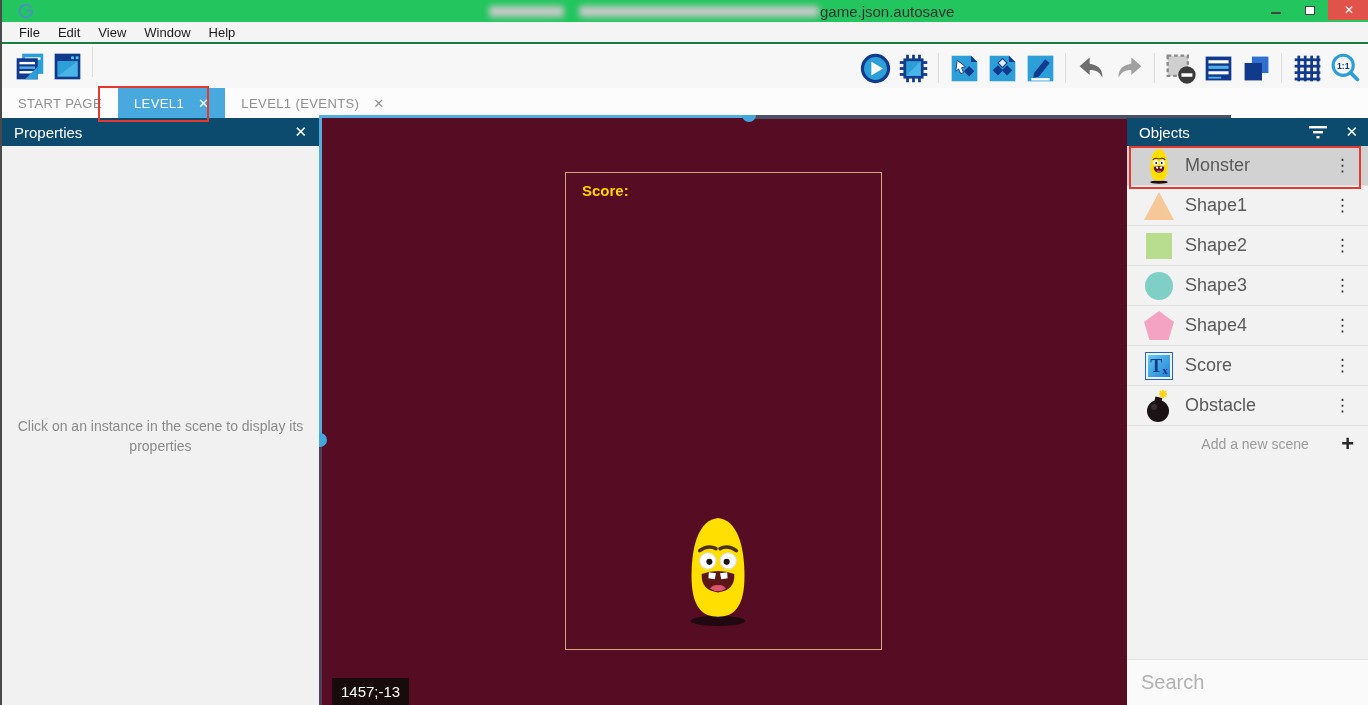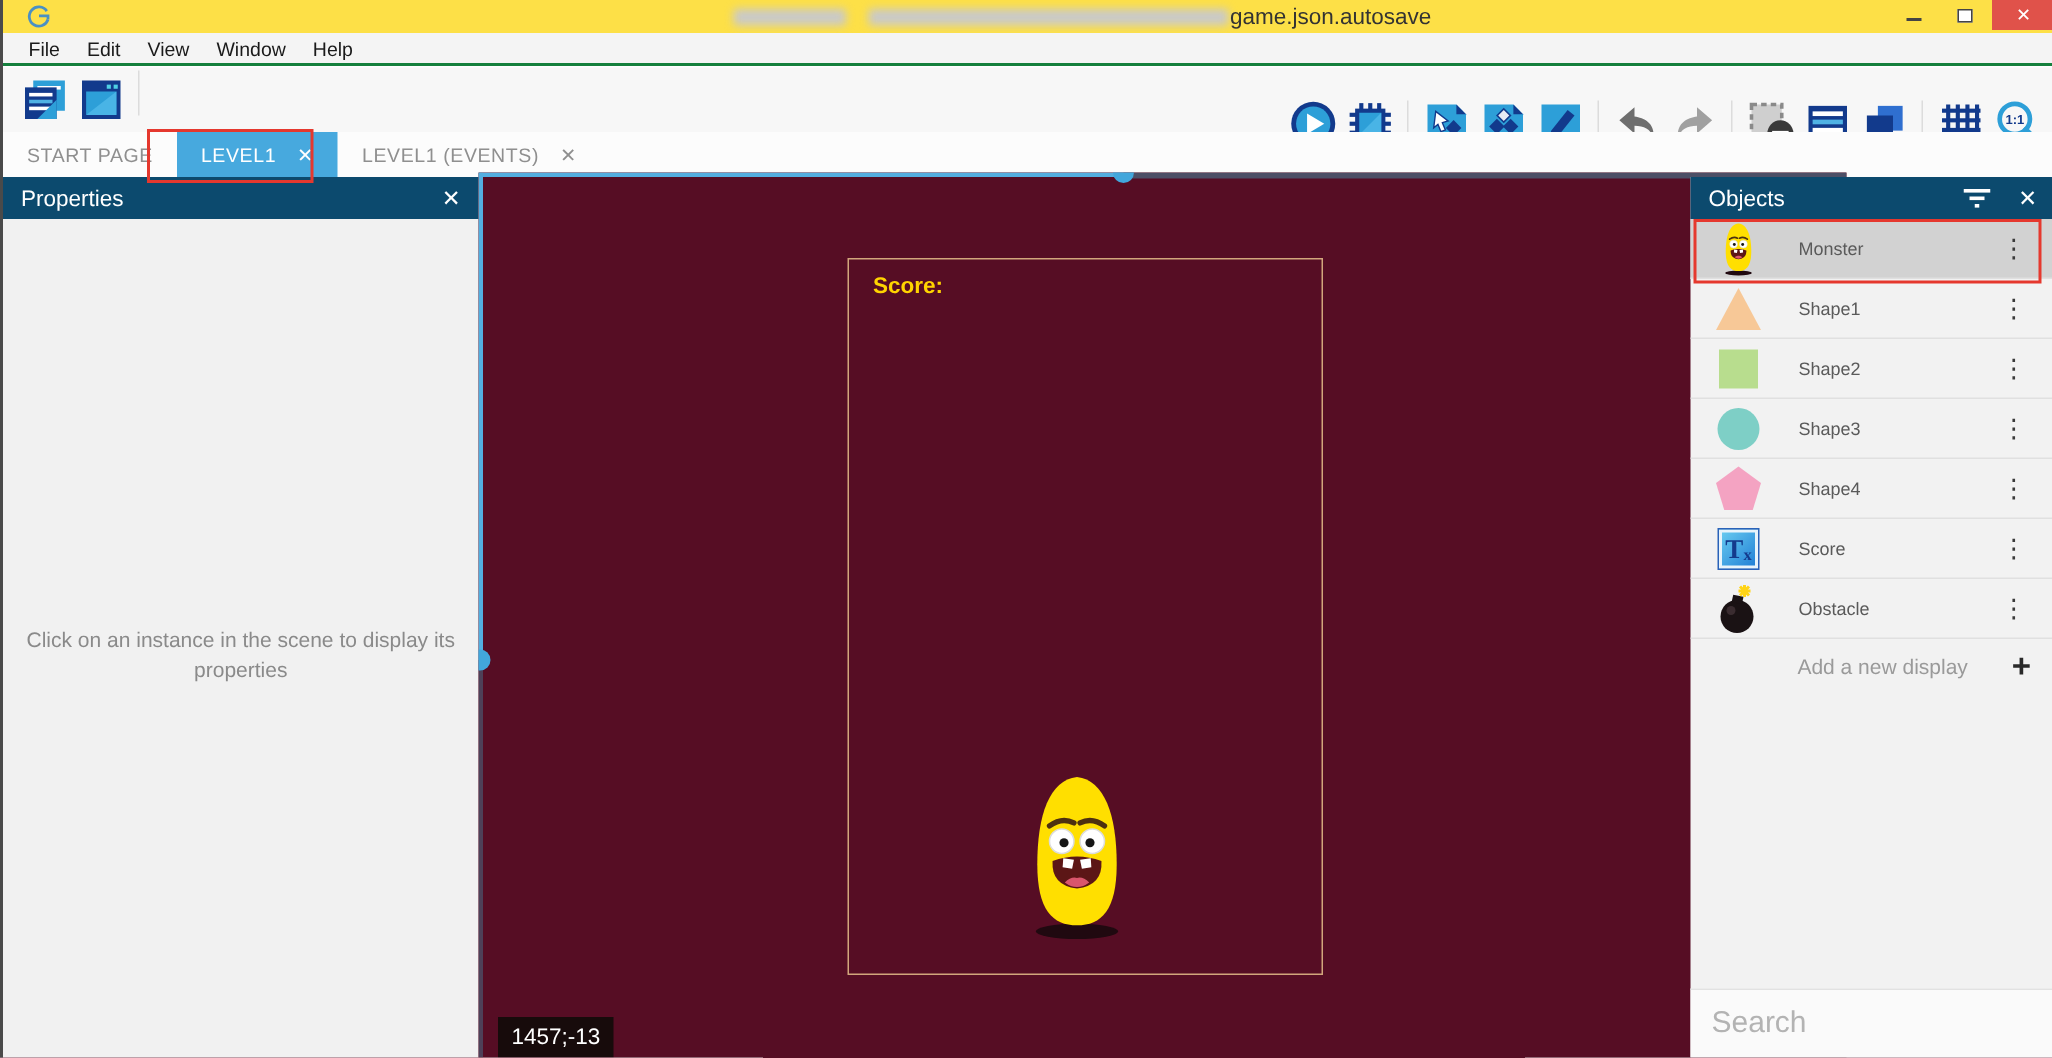--- a/index.html
+++ b/index.html
@@ -1,21 +1,21 @@
 <!DOCTYPE html>
 <html><head>
 <meta charset="utf-8">
 <style>
   * { box-sizing: border-box; margin: 0; padding: 0; }
   html,body { width:1368px; height:705px; overflow:hidden; }
   body { font-family:"Liberation Sans", sans-serif; background:#fff; position:relative;
          border-left:2px solid #4a4a4a; }
 
   
-  .titlebar { position:absolute; top:0; left:0; right:0; height:22px; background:#fde047; }
+  .titlebar { position:absolute; top:0; left:0; right:0; height:22px; background:#22c55e; }
   .app-logo { position:absolute; left:16px; top:3px; width:16px; height:16px; }
   .title-text { position:absolute; left:818px; top:3px; font-size:15px; color:#333; }
   .redacted { position:absolute; top:6px; height:11px; background:#c9c9c9; filter:blur(3px); border-radius:2px; }
   .red1 { left:487px; width:75px; }
   .red2 { left:577px; width:240px; }
   .win-btn { position:absolute; top:0; height:20px; display:flex; align-items:center; justify-content:center; cursor:default; }
   .btn-min { left:1258px; width:32px; }
   .btn-min i { display:block; width:10px; height:2px; background:#444; margin-top:6px; }
   .btn-restore { left:1292px; width:32px; }
   .restore-shape { position:relative; width:10px; height:9px; }
@@ -26,21 +26,21 @@
   
   .menubar { position:absolute; top:22px; left:0; right:0; height:22px; background:#f4f4f4;
              display:flex; align-items:center; padding-left:8px; border-bottom:2px solid #15803d; }
   .menu-item { font-size:13px; color:#1a1a1a; padding:0 9px; cursor:default; }
 
   
   .toolbar { position:absolute; top:45px; left:0; right:0; height:43px; background:#f7f7f7; }
   .tool-icon { width:38px; height:38px; display:flex; align-items:center; justify-content:center; cursor:pointer; }
   .tool-icon svg { width:33px; height:33px; }
   .tb-left { position:absolute; left:8px; top:2px; display:flex; }
-  .tb-right { position:absolute; right:4px; top:18px; display:flex; align-items:center; }
+  .tb-right { position:absolute; right:4px; top:4px; display:flex; align-items:center; }
   .tb-divider { width:1px; height:30px; background:#dcdcdc; margin:0 6px; }
 
   
   .tabrow { position:absolute; top:88px; left:0; right:0; height:30px; background:#fcfcfc; display:flex; }
   .tab { display:flex; align-items:center; padding:0 16px; font-size:13px; letter-spacing:.4px;
          color:#8f8f8f; cursor:pointer; white-space:nowrap; }
   .tab.active { background:#47a9de; color:#fff; }
   .tab .tab-x { margin-left:14px; font-size:13px; }
   .annotation-box { position:absolute; border:2px solid #e5382e; z-index:50; pointer-events:none; }
   .anno-tab { left:96px; top:86px; width:111px; height:36px; }
@@ -69,21 +69,21 @@
   .coord-badge { position:absolute; left:1px; bottom:0; height:27px; background:#170b0b; color:#fff;
                  font-size:15px; display:flex; align-items:center; padding:0 9px;margin-left:12px; }
 
   
   .objects { position:absolute; left:1125px; top:118px; width:243px; bottom:0; background:#f2f2f2; }
   .filter-icon { margin-right:18px; cursor:pointer; }
   .obj-row { height:40px; display:flex; align-items:center; border-bottom:1px solid #e0e0e0;
              padding:0 14px; cursor:pointer; position:relative; }
   .obj-row.selected { background:#d2d2d2; }
   .obj-icon { width:36px; height:36px; display:flex; align-items:center; justify-content:center; }
-  .obj-label { margin-left:22px; font-size:12px; color:#5a5a5a; flex:1; }
+  .obj-label { margin-left:8px; font-size:18px; color:#5a5a5a; flex:1; }
   .kebab { font-size:17px; color:#3a3a3a; padding:0 4px; letter-spacing:1px; cursor:pointer; }
   .add-row { height:36px; display:flex; align-items:center; padding:0 16px; cursor:pointer; }
   .add-label { flex:1; text-align:center; color:#9a9a9a; font-size:14px; padding-left:26px; }
   .add-plus { font-size:22px; color:#2a2a2a; font-weight:bold; }
   .search-row { position:absolute; bottom:0; left:0; right:0; height:46px; background:#fafafa;
                 border-top:1px solid #e2e2e2; display:flex; align-items:center; padding:0 14px; }
   .search-input { flex:1; border:none; outline:none; background:transparent; font-size:20px; color:#8b5cf6;
                   font-family:"Liberation Sans", sans-serif; }
   .search-input::placeholder { color:#b3b3b3; }
 
@@ -390,21 +390,21 @@
         <line x1="19" y1="3" x2="25" y2="9"></line>
           <line x1="25" y1="3" x2="19" y2="9"></line>
       </g>
       <circle cx="22" cy="6" r="2.4" fill="#ffd416"></circle>
     </svg>
     <span class="obj-label">Obstacle</span>
     <span class="kebab">⋮</span>
   </div>
 
   <div class="add-row">
-    <span class="add-label">Add a new display</span>
+    <span class="add-label">Add a new scene</span>
     <span class="add-plus">+</span>
   </div>
 
   <div class="search-row">
     <input class="search-input" type="text" placeholder="Search" style="">
     <svg width="20" height="20" viewBox="0 0 20 20">
       <circle cx="8.5" cy="8.5" r="6" fill="none" stroke="#6e6e6e" stroke-width="2"></circle>
       <line x1="13" y1="13" x2="18" y2="18" stroke="#6e6e6e" stroke-width="2" stroke-linecap="round"></line>
     </svg>
   </div>

